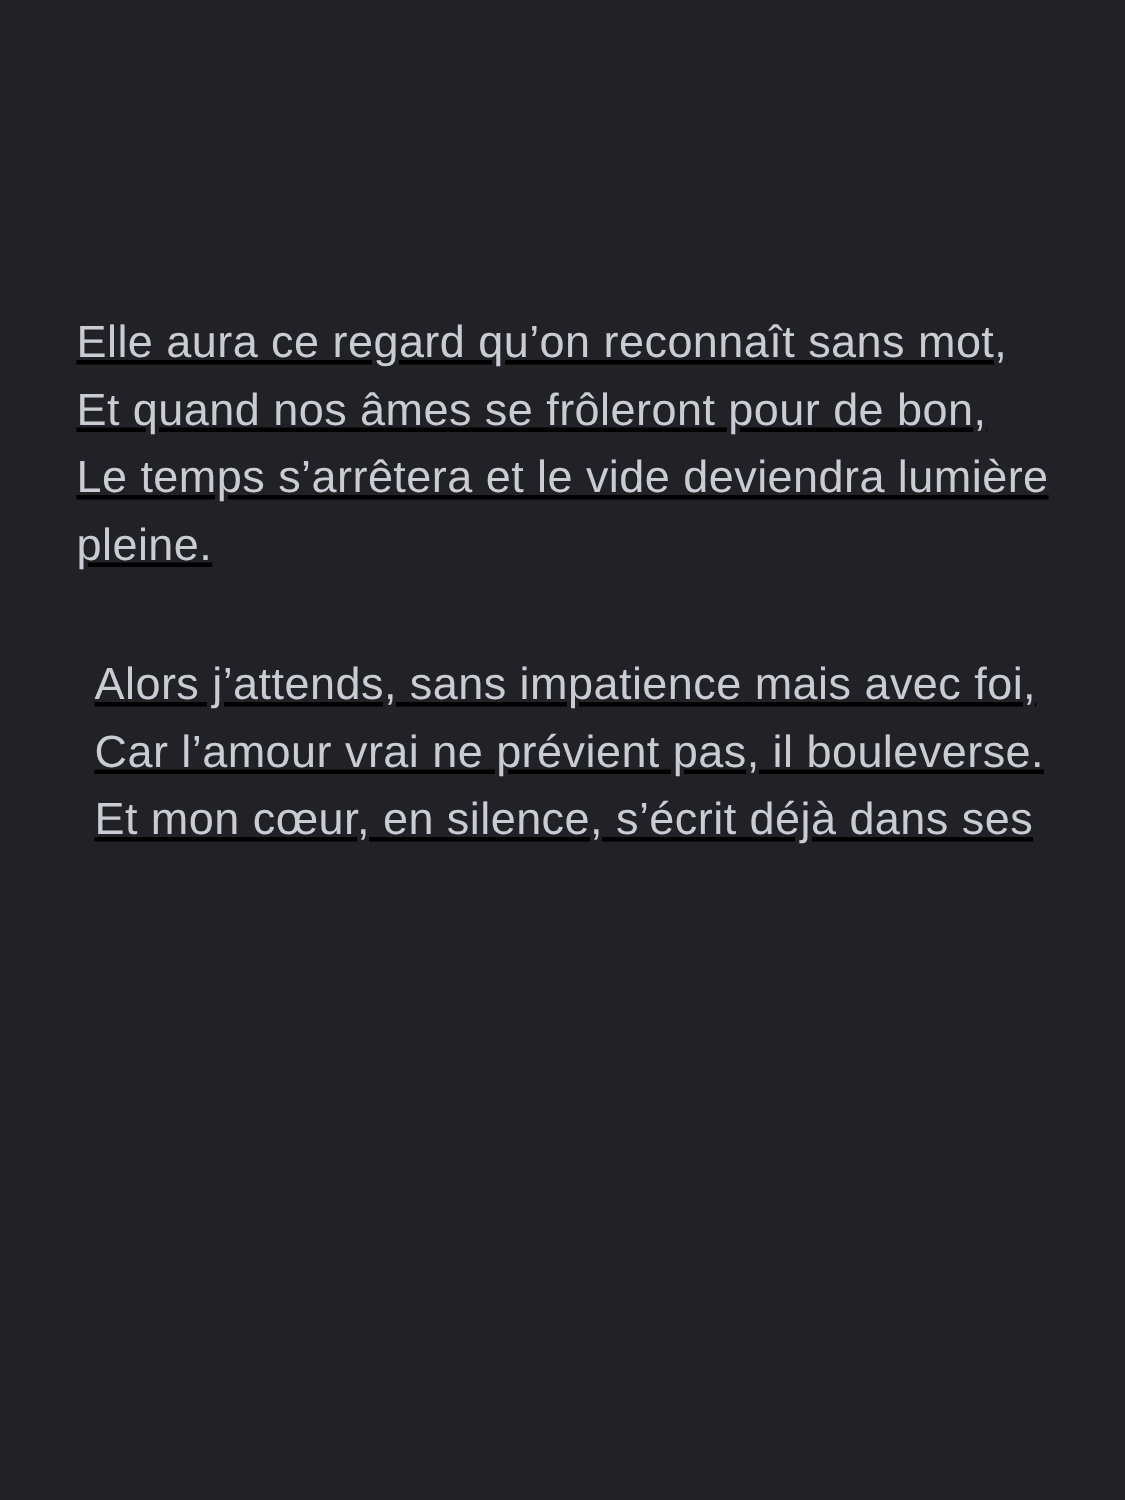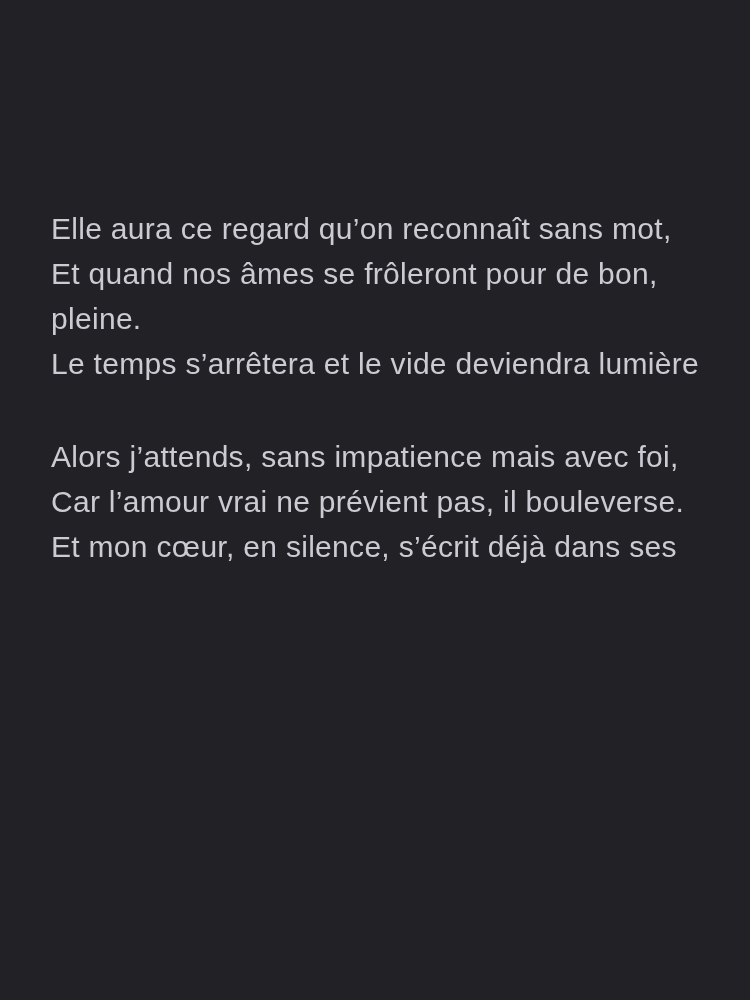--- a/index.html
+++ b/index.html
@@ -15,41 +15,43 @@
   }
   .page {
     box-sizing: border-box;
     width: 750px;
     height: 1000px;
     padding: 206px 40px 0 51px;
   }
   .stanza {
     margin: 0;
     padding: 0;
+    text-decoration: underline;
   }
   .stanza + .stanza {
     margin-top: 48px;
+    margin-left: 12px;
   }
   .line {
     color: #cbccd3;
     font-size: 30px;
     line-height: 45px;
     font-weight: 400;
     letter-spacing: 0.3px;
     white-space: nowrap;
   }
 </style>
 </head>
 <body>
 
 <main class="page">
   <section class="stanza">
     <div class="line">Elle aura ce regard qu’on reconnaît sans mot,</div>
     <div class="line">Et quand nos âmes se frôleront pour de bon,</div>
+    <div class="line">Le temps s’arrêtera et le vide deviendra lumière</div>
     <div class="line">pleine.</div>
-    <div class="line">Le temps s’arrêtera et le vide deviendra lumière</div>
   </section>
   <section class="stanza">
     <div class="line">Alors j’attends, sans impatience mais avec foi,</div>
     <div class="line">Car l’amour vrai ne prévient pas, il bouleverse.</div>
     <div class="line">Et mon cœur, en silence, s’écrit déjà dans ses</div>
   </section>
 </main>
 
 </body></html>

